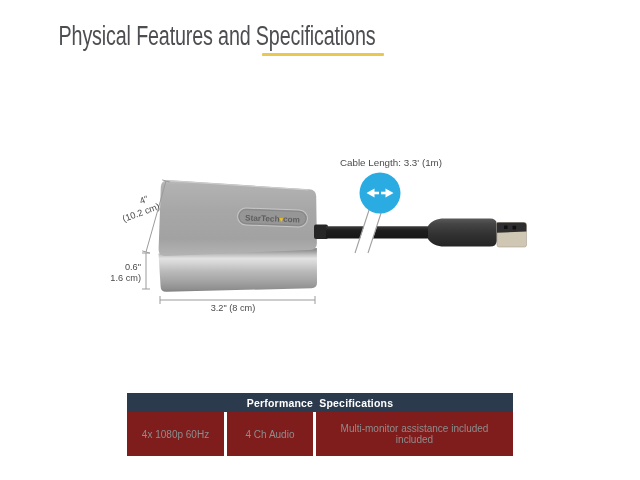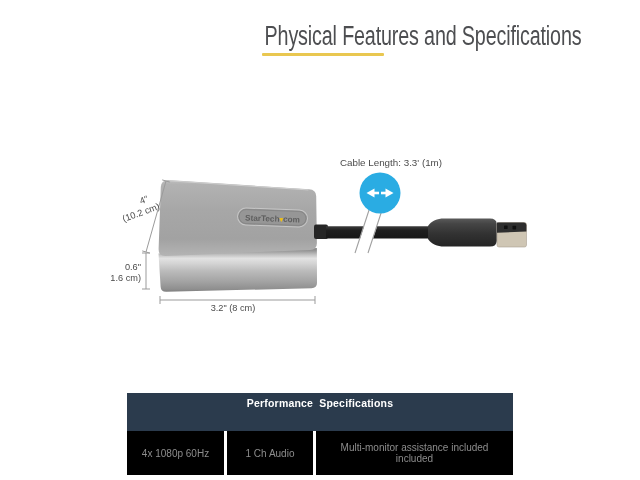--- a/index.html
+++ b/index.html
@@ -1,36 +1,36 @@
 <!DOCTYPE html>
 <html><head>
 <meta charset="utf-8">
 <style>
   html,body{margin:0;padding:0;background:#fff;}
   .canvas{position:relative;width:640px;height:480px;background:#ffffff;overflow:hidden;
           font-family:"Liberation Sans",sans-serif;}
 
   
-  .page-title{position:absolute;top:21px;left:0;width:640px;text-align:right;
+  .page-title{position:absolute;top:21px;left:0;width:640px;text-align:left;
               color:#4d4e51;font-size:27px;font-weight:400;letter-spacing:-0.2px;}
   .page-title span{display:inline-block;transform:scaleX(0.73);transform-origin:center;}
   .title-underline{position:absolute;left:262px;top:53px;width:122px;height:3px;border-radius:1px;}
 
   
   .scene{position:absolute;left:110px;top:140px;width:450px;height:180px;}
   svg text{font-family:"Liberation Sans",sans-serif;}
   .dim-text{fill:#4b4b4b;}
   .dim-line{stroke:#9b9b9b;stroke-width:1;fill:none;}
 
   
   .spec-table{position:absolute;left:127px;top:393px;width:386px;}
-  .spec-header{height:38px;line-height:20px;text-align:center;color:#ffffff;
+  .spec-header{height:19px;line-height:20px;text-align:center;color:#ffffff;
                font-weight:bold;font-size:10.5px;word-spacing:3px;letter-spacing:0.2px;}
   .spec-row{display:flex;gap:3px;height:44px;}
-  .spec-cell{background:#000000;color:#8d8d8d;font-size:10px;display:flex;
+  .spec-cell{background:#7f1d1d;color:#8d8d8d;font-size:10px;display:flex;
              align-items:center;justify-content:center;text-align:center;padding:0 8px;box-sizing:border-box;}
   .c1{width:97px;flex:none;}
   .c2{width:86px;flex:none;}
   .c3{flex:1;}
 </style>
 </head>
 <body>
 
 <div class="canvas">
 
@@ -132,18 +132,18 @@
         <line x1="271" y1="53" x2="277" y2="53"></line>
         <polygon points="283.5,53 275.5,48.4 275.5,57.6" stroke="none"></polygon>
       </g>
     </g>
   </svg>
 
   <div class="spec-table">
     <div class="spec-header" style="background: rgb(43, 59, 77);">Performance Specifications</div>
     <div class="spec-row">
       <div class="spec-cell c1">4x 1080p 60Hz</div>
-      <div class="spec-cell c2">1 Ch Audio</div>
+      <div class="spec-cell c2">4 Ch Audio</div>
       <div class="spec-cell c3">Multi-monitor assistance included included</div>
     </div>
   </div>
 
 </div>
 
 </body></html>

